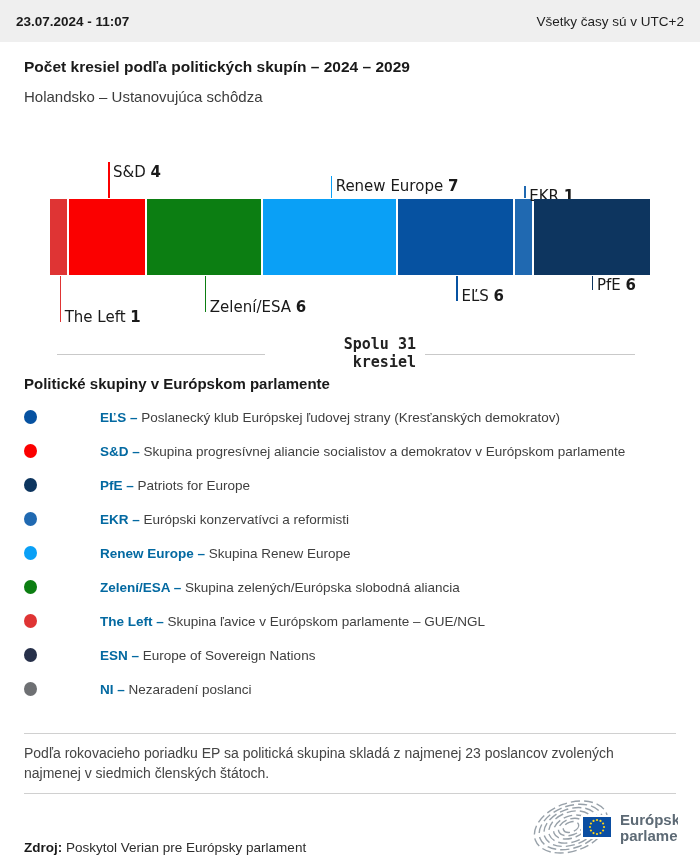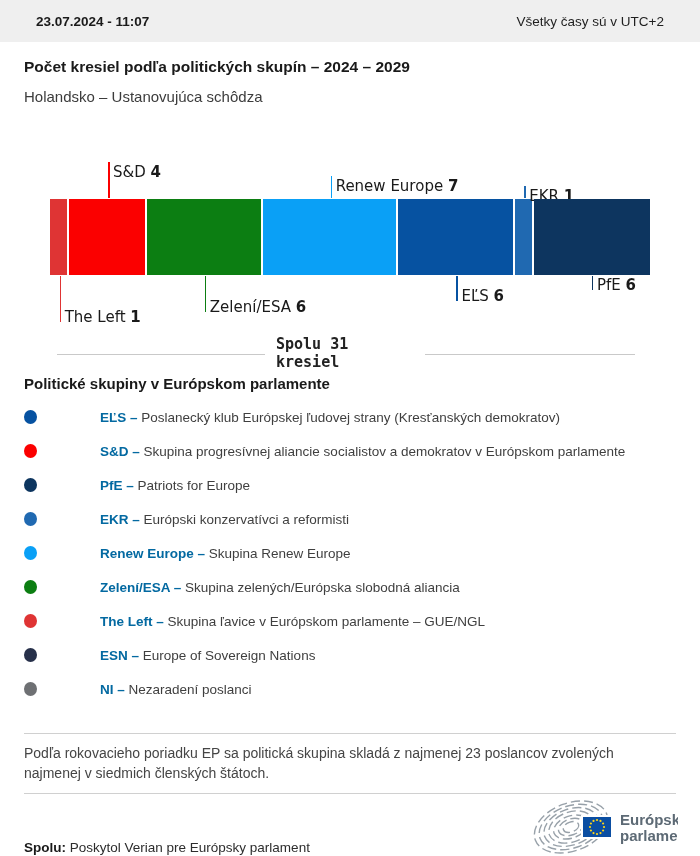--- a/index.html
+++ b/index.html
@@ -1,27 +1,27 @@
 <!DOCTYPE html>
 <html><head>
 <meta charset="utf-8">
 <style>
   html,body{margin:0;padding:0;background:#fff;}
   body{width:700px;height:856px;font-family:"Liberation Sans",sans-serif;color:#1a1a1a;position:relative;overflow:hidden;}
-  .topbar{height:42px;background:#efefef;display:flex;align-items:center;justify-content:space-between;padding:0 36px;box-sizing:border-box;font-size:13.5px;}
+  .topbar{height:42px;background:#efefef;display:flex;align-items:center;justify-content:space-between;padding:0 16px;box-sizing:border-box;font-size:13.5px;}
   .topbar .dt{font-weight:bold;}
   .topbar .tz{font-weight:normal;color:#1f1f1f;}
   h1.title{margin:16px 24px 0;font-size:15.5px;font-weight:bold;color:#1a1a1a;}
   h2.subtitle{margin:12px 24px 0;font-size:15px;font-weight:normal;color:#3c3c3c;}
   #chart{position:relative;height:224px;margin-top:44px;}
   .seg{position:absolute;}
   .tick{position:absolute;width:1.5px;}
   .callout{position:absolute;font-family:"DejaVu Sans",sans-serif;font-size:15px;white-space:nowrap;color:#1a1a1a;}
   .callout b{font-weight:bold;}
-  .total{position:absolute;left:276px;top:186px;width:140px;text-align:left;
+  .total{position:absolute;left:276px;top:186px;width:140px;text-align:right;
          font-family:"DejaVu Sans Mono",monospace;font-weight:bold;font-size:15px;line-height:18px;color:#222;}
   .rule{position:absolute;top:205px;height:0;border-top:1px solid #c9c9c9;}
   .rule-left{left:57px;width:208px;}
   .rule-right{left:425px;width:210px;}
   h3.legend-heading{margin:2px 24px 0;font-size:15px;font-weight:bold;color:#1a1a1a;}
   #legend{margin-top:8px;}
   .lrow{display:flex;align-items:center;height:34px;padding-left:24px;}
   .dot{width:13px;height:14px;border-radius:50%;flex:0 0 13px;}
   .ltext{margin-left:15px;font-size:13.5px;color:#3f3f3f;}
   .ltext b{color:#0369a1;font-weight:bold;padding-left:48px;}
@@ -113,21 +113,21 @@
       <span class="ltext"><b>NI – </b><span>Nezaradení poslanci</span></span>
     </div>
   </div>
 
 <hr class="div">
 <p class="footnote">Podľa rokovacieho poriadku EP sa politická skupina skladá z najmenej 23 poslancov zvolených najmenej v siedmich členských štátoch.</p>
 <hr class="div2">
 
 <div class="source-row">
   <p class="source">
-    <b>Spolu:</b>
+    <b>Zdroj:</b>
     <span>Poskytol Verian pre Európsky parlament</span>
   </p>
   <svg class="logo" width="152" height="58" viewBox="0 0 152 58">
     <g fill="none" stroke="#98a1a9" stroke-width="1.4" stroke-dasharray="9 4" transform="rotate(-20 45 29)">
       <ellipse cx="45" cy="29" rx="38" ry="24"></ellipse>
       <ellipse cx="45" cy="29" rx="33" ry="21"></ellipse>
       <ellipse cx="45" cy="29" rx="28" ry="18"></ellipse>
       <ellipse cx="45" cy="29" rx="23" ry="15"></ellipse>
       <ellipse cx="45" cy="29" rx="18" ry="11"></ellipse>
       <ellipse cx="45" cy="29" rx="13" ry="8"></ellipse>

